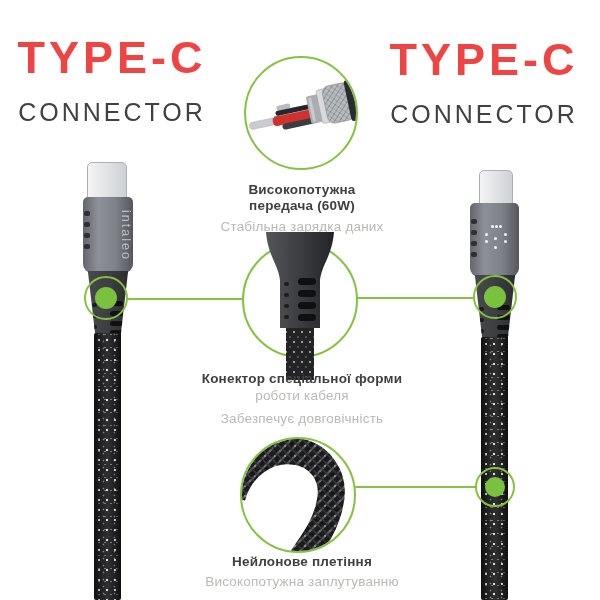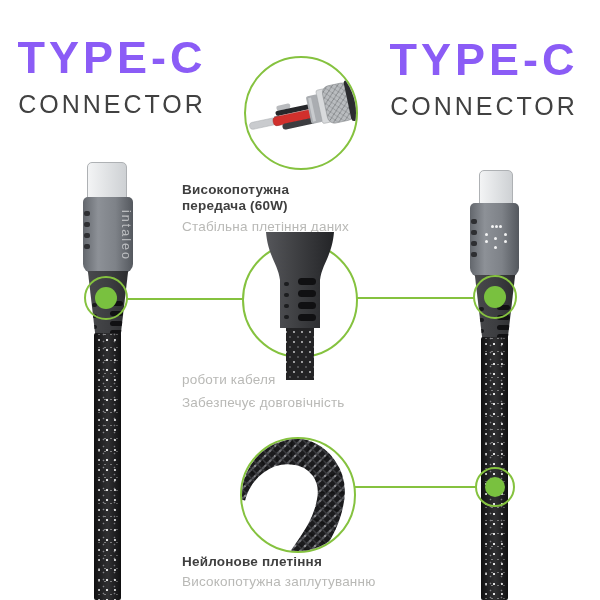--- a/index.html
+++ b/index.html
@@ -2,22 +2,22 @@
 <html><head>
 <meta charset="utf-8">
 <style>
   html,body{margin:0;padding:0;background:#fff;}
   .stage{position:relative;width:600px;height:600px;background:#ffffff;overflow:hidden;
          font-family:"Liberation Sans",sans-serif;}
   .abs{position:absolute;}
 
   
   .heading{position:absolute;width:212px;text-align:center;}
-  .heading .title{font-size:45px;font-weight:700;color:#8b5cf6;letter-spacing:4px;line-height:44px;}
-  .heading .subtitle{font-size:25px;font-weight:400;color:#414141;letter-spacing:3px;line-height:28px;margin-top:10px;}
+  .heading .title{font-size:45px;font-weight:700;color:#ef4444;letter-spacing:4px;line-height:44px;}
+  .heading .subtitle{font-size:25px;font-weight:400;color:#414141;letter-spacing:3px;line-height:28px;margin-top:18px;}
   .heading-left{left:6px;top:36px;}
   .heading-right{left:378px;top:38px;}
 
   
   .callout-circle{position:absolute;border:2px solid #85c23f;border-radius:50%;background:#fff;box-sizing:border-box;}
   .circle1{left:244px;top:56px;width:114px;height:114px;overflow:hidden;}
   .circle2{left:242px;top:242px;width:116px;height:116px;}
   .circle3{left:240px;top:437px;width:116px;height:116px;overflow:hidden;}
   .callout-line{position:absolute;height:2px;background:#85c23f;}
   .line1{left:127px;top:298px;width:117px;}
@@ -26,21 +26,21 @@
   .dot-ring{position:absolute;border:2px solid #85c23f;border-radius:50%;box-sizing:border-box;background:transparent;}
   .dot{position:absolute;border-radius:50%;background:#79c13f;}
   .ring-l{left:84px;top:276px;width:44px;height:44px;}
   .dot-l{left:95px;top:287px;width:22px;height:22px;}
   .ring-r{left:473px;top:275px;width:44px;height:44px;}
   .dot-r{left:484px;top:286px;width:22px;height:22px;}
   .ring-r2{left:475px;top:467px;width:40px;height:40px;}
   .dot-r2{left:485px;top:477px;width:20px;height:20px;}
 
   
-  .feature{position:absolute;left:182px;width:240px;}
+  .feature{position:absolute;left:182px;width:240px;text-align:center;}
   .feat-title{font-weight:700;font-size:13.5px;line-height:15.5px;color:#3f3f3f;letter-spacing:.2px;}
   .feat-sub{font-weight:400;font-size:13.5px;line-height:17px;color:#b9b9b6;letter-spacing:.2px;margin-top:5px;}
   .feature1{top:182px;} .feature2{top:371px;} .feature3{top:554px;}
 
   
   .metal-tip{position:absolute;background:linear-gradient(90deg,#f3f4f5,#e2e4e6 45%,#ced1d4);
              border:1px solid #aeb1b4;border-radius:5px 5px 2px 2px;box-sizing:border-box;}
   .tip-l{left:87px;top:162px;width:40px;height:37px;}
   .tip-r{left:479px;top:170px;width:34px;height:35px;}
   .conn-body{position:absolute;background:linear-gradient(90deg,#63676d,#8d9197 30%,#7e8288 65%,#54585e);
@@ -157,21 +157,21 @@
         <rect x="82" y="48" width="14" height="12" fill="#2fae3c"></rect>
         <rect x="80" y="34" width="27" height="38" rx="7" fill="url(#braidSilver)" stroke="#8d9093" stroke-width=".6"></rect>
         <rect x="103" y="32" width="9" height="42" rx="3" fill="#2b2c2f"></rect>
       </g>
     </svg>
   </div>
 
   <div class="feature feature1">
     <div class="feat-title">Високопотужна</div>
     <div class="feat-title">передача (60W)</div>
-    <div class="feat-sub">Стабільна плетіння даних</div>
+    <div class="feat-sub">Стабільна зарядка даних</div>
   </div>
 
   <div class="callout-line line1"></div>
   <div class="callout-line line2"></div>
   <div class="callout-line line3"></div>
 
   <div class="callout-circle circle2"></div>
   <svg class="abs" style="left:260px;top:230px" width="80" height="150" viewBox="0 0 80 150">
     <defs>
       <linearGradient id="neckGrad" x1="0" y1="0" x2="1" y2="0">
@@ -191,20 +191,21 @@
     <rect x="38" y="60" width="18" height="7" rx="3.5" fill="#101012"></rect>
     <rect x="38" y="72" width="18" height="7" rx="3.5" fill="#101012"></rect>
     <rect x="38" y="84" width="18" height="7" rx="3.5" fill="#101012"></rect>
     <rect x="24" y="52" width="5" height="4" rx="2" fill="#1c1d1f"></rect>
     <rect x="24" y="63" width="5" height="4" rx="2" fill="#1c1d1f"></rect>
     <rect x="24" y="74" width="5" height="4" rx="2" fill="#1c1d1f"></rect>
     <rect x="24" y="85" width="5" height="4" rx="2" fill="#1c1d1f"></rect>
   </svg>
 
   <div class="feature feature2">
+    <div class="feat-title">Конектор спеціальної форми</div>
     <div class="feat-sub" style="margin-top:0">роботи кабеля</div>
     <div class="feat-sub" style="margin-top:6px">Забезпечує довговічність</div>
   </div>
 
   <div class="callout-circle circle3">
     <svg width="112" height="112" viewBox="0 0 112 112">
       <defs>
         <pattern id="braidDark" width="10" height="10" patternUnits="userSpaceOnUse">
           <rect width="10" height="10" fill="#1b1b1d"></rect>
           <path d="M0,10 L10,0" stroke="#55565b" stroke-width="2.2"></path>

